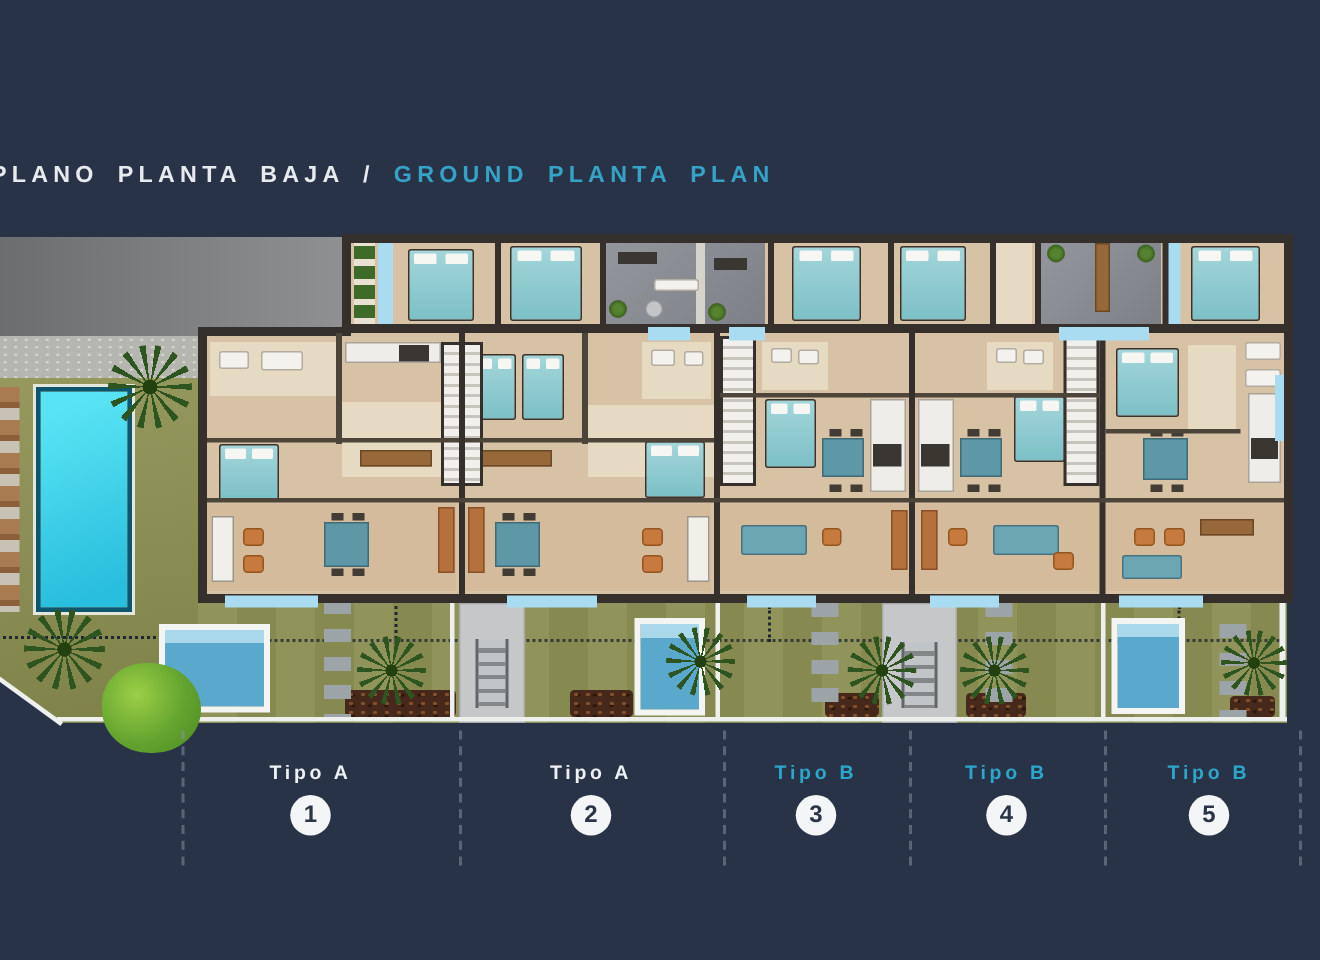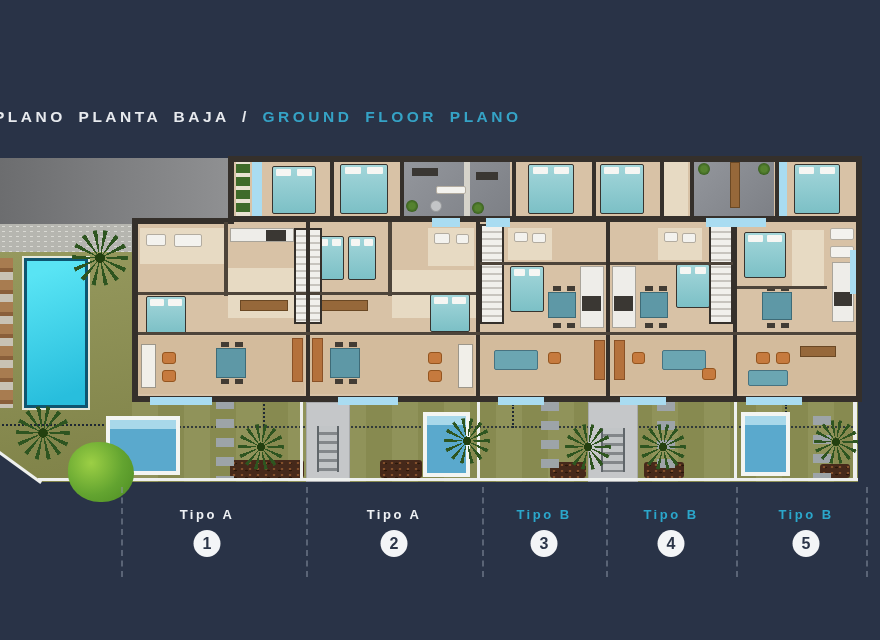--- a/index.html
+++ b/index.html
@@ -60,21 +60,21 @@
   .badge{top:530px;width:27px;height:27px;border-radius:50%;background:#f3f5f7;color:#2b3548;font-weight:bold;font-size:16px;line-height:27px;text-align:center;transform:translateX(-50%)}
 </style>
 </head>
 <body>
 
 <div class="a" style="left:0;top:0;width:880px;height:640px">
 
   <div class="a title">
     <span class="t-white">PLANO PLANTA BAJA</span>
     <span class="t-white">/</span>
-    <span class="t-cyan">GROUND FLOOR PLANO</span>
+    <span class="t-cyan">GROUND PLANTA PLAN</span>
   </div>
 
   <div class="a road" style="left:0;top:158px;width:228px;height:66px"></div>
   <div class="a swalk" style="left:0;top:224px;width:228px;height:28px"></div>
   <div class="a hedge" style="left:0;top:252px;width:132px;height:4px"></div>
 
   <div class="a lawn" style="left:0;top:252px;width:132px;height:230px;clip-path:polygon(0 0,100% 0,100% 100%,30% 100%,0 87%)"></div>
   <div class="a loung" style="left:0;top:258px;width:13px;height:150px"></div>
   <div class="a dotH" style="left:2px;top:424px;width:854px;height:0"></div>
   <div class="a pool" style="left:24px;top:258px;width:64px;height:150px"></div>

